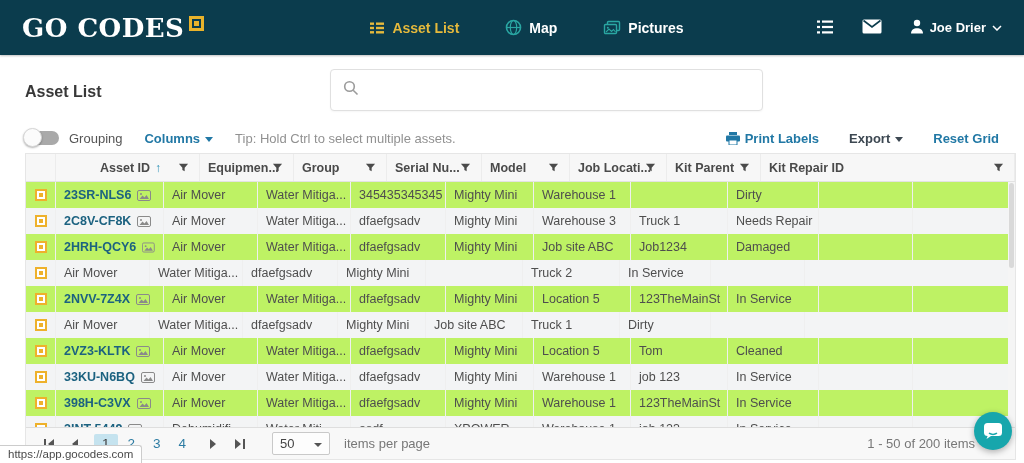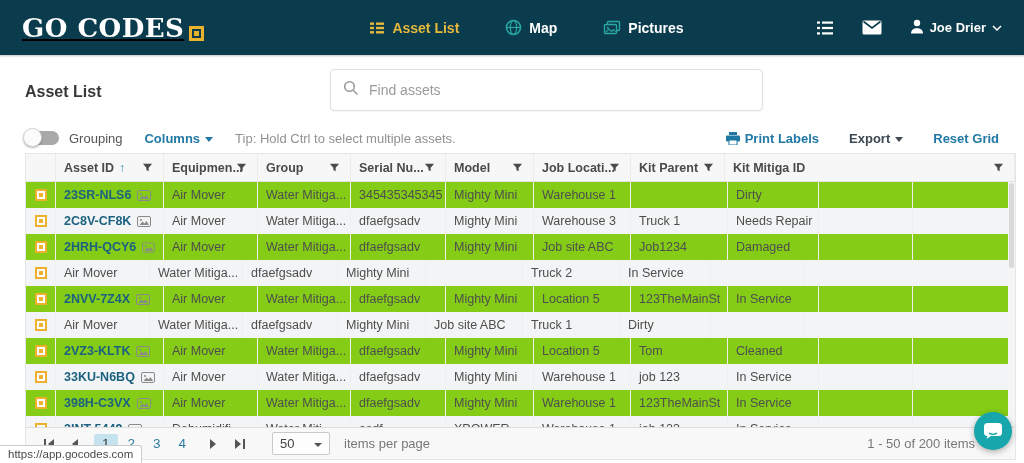--- a/index.html
+++ b/index.html
@@ -2,32 +2,32 @@
 <html><head>
 <meta charset="utf-8">
 <style>
   * { box-sizing: border-box; margin: 0; padding: 0; }
   html,body { width:1024px; height:463px; overflow:hidden; }
   body { font-family:"Liberation Sans", sans-serif; background:#fff; position:relative; }
 
   
   .navbar { height:55px; background:#0b3c4d; display:flex; align-items:center; padding:0 22px;
             box-shadow:0 1px 2px rgba(0,0,0,.25); }
-  .logo { display:flex; align-items:flex-end; cursor:pointer;text-decoration:underline; }
+  .logo { display:flex; align-items:center; cursor:pointer; }
   .logo-text { font-family:"DejaVu Serif", serif; font-weight:bold; color:#fff; font-size:26px;
                letter-spacing:.5px; line-height:1; }
   .logo-sq { width:15px; height:15px; border:3px solid #e9b32b; position:relative; margin:-9px 0 0 5px; }
   .logo-sq::after { content:""; position:absolute; inset:2px; background:#e9b32b; }
   .main-nav { display:flex; align-items:center; gap:46px; margin-left:165px; }
   .nav-item { display:flex; align-items:center; gap:7px; font-size:14px; font-weight:bold;
               color:#fff; cursor:pointer; }
   .nav-item .ni { color:#2aa7a3; display:flex; }
   .nav-item.active { color:#e5b93c; }
   .nav-item.active .ni { color:#e5b93c; }
-  .nav-right { margin-left:auto; display:flex; align-items:center; gap:28px; color:#fff; }
+  .nav-right { margin-left:auto; display:flex; gap:28px; color:#fff; }
   .nav-icon-btn { display:flex; cursor:pointer; }
   .user-menu { display:flex; align-items:center; gap:6px; font-size:13px; font-weight:bold; cursor:pointer; }
 
   
   .page-head { position:relative; height:68px; }
   .page-title { position:absolute; left:25px; top:28px; font-size:16px; font-weight:bold; color:#383838; }
   .search-box { position:absolute; left:330px; top:14px; width:433px; height:42px; border:1px solid #e0e0e0;
                 border-radius:4px; display:flex; align-items:center; padding:0 12px; gap:10px;
                 box-shadow:0 1px 2px rgba(0,0,0,.04); background:#fff; }
   .search-box input { border:none; outline:none; flex:1; font-size:14px; color:#444;
@@ -52,21 +52,21 @@
 
   
   .grid { margin-left:25px; width:991px; border:1px solid #e6e6e6; border-bottom:none; position:relative; }
   .t-head { display:flex; background:#f7f7f7; height:28px; border-bottom:1px solid #e3e3e3; }
   .h-cell { display:flex; align-items:center; font-size:12.5px; font-weight:bold; color:#4a4a4a;
             padding:0 8px; position:relative; cursor:pointer; border-right:1px solid #ececec;
             white-space:nowrap; overflow:hidden; flex-shrink:0; }
   .h-cell .funnel { position:absolute; right:10px; top:8px; cursor:pointer; }
   .sort-arrow { color:#2a90b5; font-size:12px; margin-left:5px; font-weight:bold; }
   .t-body { height:245px; overflow:hidden; position:relative; }
-  .t-row { display:flex; height:26px; align-items:stretch; background:#84cc16; cursor:pointer; }
+  .t-row { display:flex; height:26px; align-items:stretch; background:#bef264; cursor:pointer; }
   .t-row.alt { background:#f3f4f5; }
   .cell { font-size:12.5px; color:#4e4e4e; padding:0 8px; display:flex; align-items:center;
           white-space:nowrap; overflow:hidden; border-right:1px solid #efefef; flex-shrink:0; }
   .qr { width:12px; height:12px; border:2px solid #eeb12b; background:#fff; display:flex;
         align-items:center; justify-content:center; margin:0 auto; }
   .qr span { width:4px; height:4px; background:#eeb12b; display:block; }
   .asset-link { color:#1c6280; font-weight:bold; cursor:pointer; margin-right:6px; }
   .v-scroll { position:absolute; right:0; top:0; width:7px; height:100%; background:#f5f5f5; }
   .v-thumb { position:absolute; top:1px; left:1px; width:5px; height:85px; background:#d9d9d9;
              border-radius:3px; cursor:grab; }
@@ -171,21 +171,20 @@
 
 <div class="page-head">
   <div class="page-title">Asset List</div>
   <div class="search-box">
     <span>
       <svg width="16" height="16" viewBox="0 0 16 16" fill="none" stroke="#9b9b9b" stroke-width="1.6">
           <circle cx="6.5" cy="6.5" r="4.8"></circle>
           <line x1="10.2" y1="10.2" x2="14.5" y2="14.5"></line>
         </svg>
     </span>
-    <input type="text" placeholder="Find assets" style="">
   </div>
 </div>
 
 <div class="toolbar">
   <div class="tb-left">
     <span class="toggle">
         <span class="knob"></span>
       </span>
     <span class="tb-label">Grouping</span>
     <span class="link">
@@ -209,21 +208,21 @@
     </span>
     <span class="link">
       <span>Reset Grid</span>
     </span>
   </div>
 </div>
 
 <div class="grid">
   <div class="t-head" id="thead">
       <div class="h-cell" style="width: 30px;"></div>
-      <div class="h-cell" style="width: 108px;">
+      <div class="h-cell" style="width: 108px; margin-left: 36px;">
         <span>Asset ID</span>
         <span class="sort-arrow">↑</span>
         <svg class="funnel" width="11" height="11" viewBox="0 0 24 24">
           <path d="M2 4h20l-7.5 8.5V20l-5-2.5v-5z" fill="#4a4a4a"></path>
         </svg>
       </div>
       <div class="h-cell" style="width: 94px;">
         <span>Equipmen...</span>
         <svg class="funnel" width="11" height="11" viewBox="0 0 24 24">
           <path d="M2 4h20l-7.5 8.5V20l-5-2.5v-5z" fill="#4a4a4a"></path>
@@ -253,21 +252,21 @@
           <path d="M2 4h20l-7.5 8.5V20l-5-2.5v-5z" fill="#4a4a4a"></path>
         </svg>
       </div>
       <div class="h-cell" style="width: 94px;">
         <span>Kit Parent</span>
         <svg class="funnel" width="11" height="11" viewBox="0 0 24 24">
           <path d="M2 4h20l-7.5 8.5V20l-5-2.5v-5z" fill="#4a4a4a"></path>
         </svg>
       </div>
       <div class="h-cell" style="flex: 1 1 0%;">
-        <span>Kit Mitiga ID</span>
+        <span>Kit Repair ID</span>
         <svg class="funnel" width="11" height="11" viewBox="0 0 24 24">
           <path d="M2 4h20l-7.5 8.5V20l-5-2.5v-5z" fill="#4a4a4a"></path>
         </svg>
       </div>
     </div>
   <div class="t-body" id="tbody">
     <div class="t-row">
         <div class="cell" style="width: 30px; padding: 0px;">
           <span class="qr">
             <span></span>

